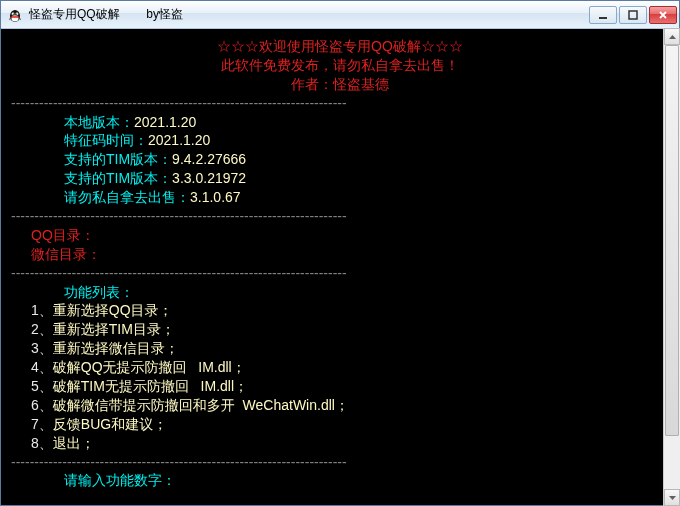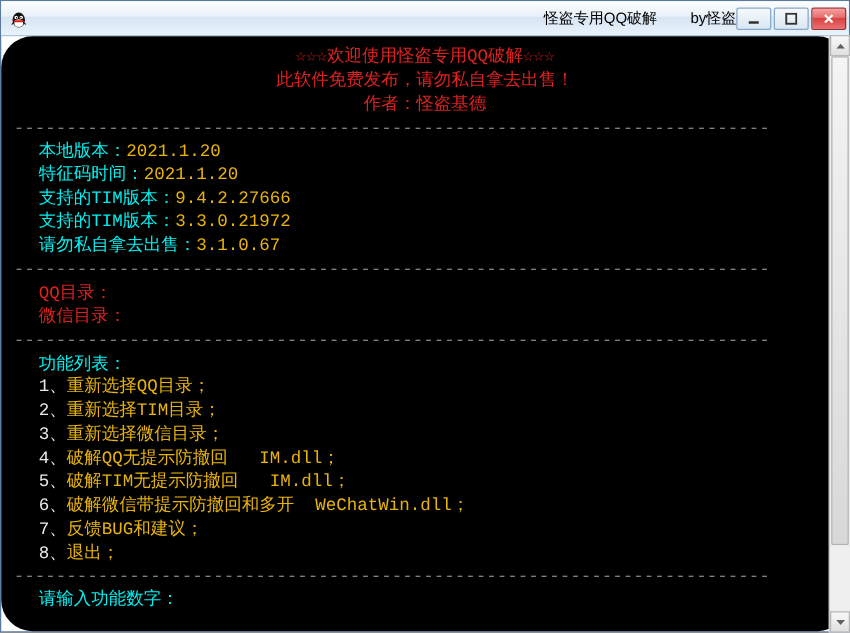--- a/index.html
+++ b/index.html
@@ -18,21 +18,20 @@
   display: flex;
   flex-direction: column;
 }
 .titlebar {
   height: 28px;
   background: linear-gradient(to bottom, #fdfeff 0%, #e8f0f8 45%, #d6e4f2 46%, #e8f3fb 100%);
   border-bottom: 1px solid #b0c4de;
   display: flex;
   align-items: center;
   padding: 0 2px 0 6px;
-  text-align: right;
 }
 .titlebar .icon {
   width: 16px;
   height: 16px;
   margin-right: 6px;
 }
 .titlebar .title {
   flex: 1;
   font-size: 12px;
   color: #000;
@@ -57,32 +56,31 @@
 .win-btn.close {
   background: linear-gradient(to bottom, #f8a0a0, #e56c6c 45%, #d84040 46%, #e87070);
   border-color: #a03030;
   color: #fff;
 }
 .win-btn svg { display: block; }
 .console {
   flex: 1;
   background: #000;
   padding: 8px 10px;
-  font-family: Liberation Mono, monospace;
+  font-family: Liberation Sans, sans-serif;
   font-size: 14px;
   line-height: 1.35;
   overflow: hidden;
   position: relative;
-  border-radius: 25px;
 }
 .console::-webkit-scrollbar { width: 16px; }
 .header-block { text-align: center; }
 .red { color: #e02020; }
-.yellow { color: #eab308; }
-.cyan { color: #00f0f0; }
+.yellow { color: #fef9c3; }
+.cyan { color: #00f0f0; margin-left: 33px; }
 .white { color: #e8e8e8; }
 .sep {
   color: #808080;
   letter-spacing: 0;
   white-space: nowrap;
   overflow: hidden;
 }
 .line { white-space: pre; }
 .indent { padding-left: 20px; }
 .scrollbar {

